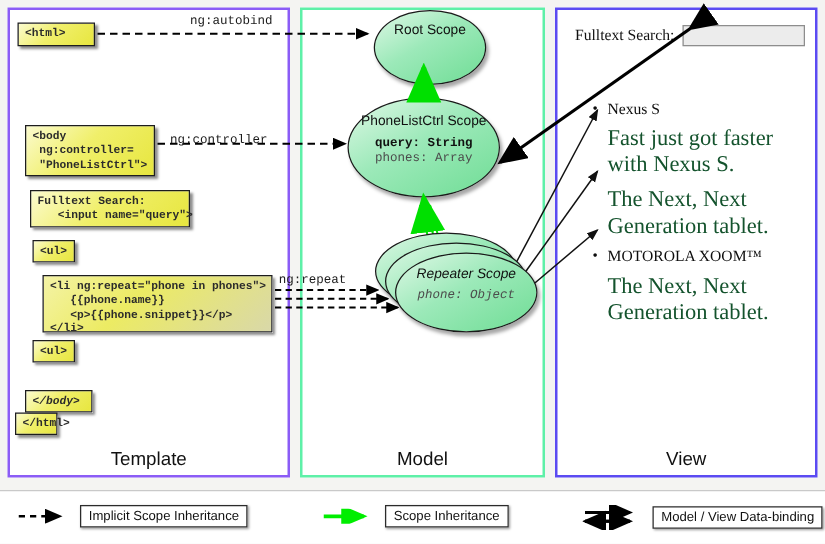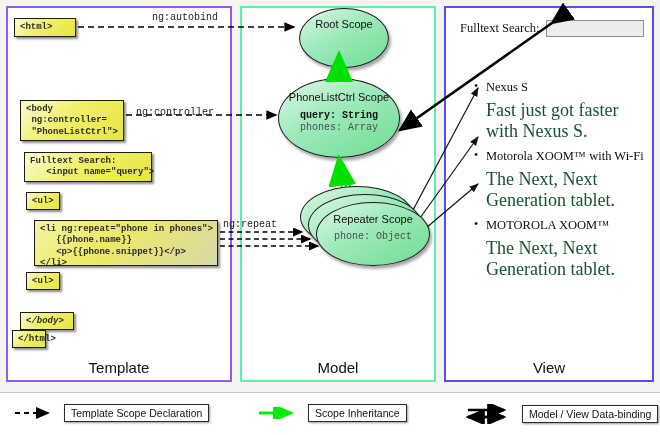--- a/index.html
+++ b/index.html
@@ -203,41 +203,40 @@
     <div class="title" style="padding-top:12px;">PhoneListCtrl
 Scope</div>
     <div class="props" style="margin-top:7px;">
       <div class="bold">query: String</div>
       <div class="dim">phones: Array</div>
     </div>
   </div>
 
   <div class="scope" style="left:300px; top:186px; width:114px; height:62px; z-index:1;"></div>
   <div class="scope" style="left:308px; top:194px; width:114px; height:62px; z-index:2;"></div>
-  <div class="scope" style="left:316px; top:202px; width:114px; height:64px; z-index:3;">
+  <div class="scope" style="left:316px; top:202px; width:114px; height:64px; z-index:3;font-style:italic;">
     <div class="title" style="padding-top:10px;">Repeater
 Scope</div>
     <div class="props" style="margin-top:6px;">
       <div class="dim">phone: Object</div>
     </div>
   </div>
 
   <div class="column" id="col-view">
     <div class="view-search-row">
       <span>Fulltext Search:</span>
       <input class="view-input" type="text" placeholder="" style="">
     </div>
 
     <div class="view-list">
       <div class="view-item">
         <div class="name">Nexus S</div>
         <div class="snippet">Fast just got faster with Nexus S.</div>
       </div>
       <div class="view-item">
-        <div class="name">Motorola XOOM™  with Wi-Fi</div>
         <div class="snippet">The Next, Next Generation tablet.</div>
       </div>
       <div class="view-item">
         <div class="name">MOTOROLA XOOM™</div>
         <div class="snippet">The Next, Next Generation tablet.</div>
       </div>
     </div>
 
     <div class="column-label">View</div>
   </div>
@@ -290,21 +289,21 @@
       <span class="legend-glyph">
         <svg width="42" height="12" viewBox="0 0 42 12">
           <defs>
             <marker id="lg-a1" markerWidth="7" markerHeight="7" refX="6" refY="3" orient="auto">
               <path d="M0,0 L7,3 L0,6 z" fill="#000"></path>
             </marker>
           </defs>
           <line x1="1" y1="6" x2="34" y2="6" stroke="#000" stroke-width="2" stroke-dasharray="5,4" marker-end="url(#lg-a1)"></line>
         </svg>
       </span>
-      <span class="legend-chip">Template Scope Declaration</span>
+      <span class="legend-chip">Implicit Scope Inheritance</span>
     </div>
 
     <div class="legend-item" style="left:258px;">
       <span class="legend-glyph">
         <svg width="42" height="12" viewBox="0 0 42 12">
           <defs>
             <marker id="lg-a2" markerWidth="7" markerHeight="7" refX="6" refY="3" orient="auto">
               <path d="M0,0 L7,3 L0,6 z" fill="#00ee00"></path>
             </marker>
           </defs>

